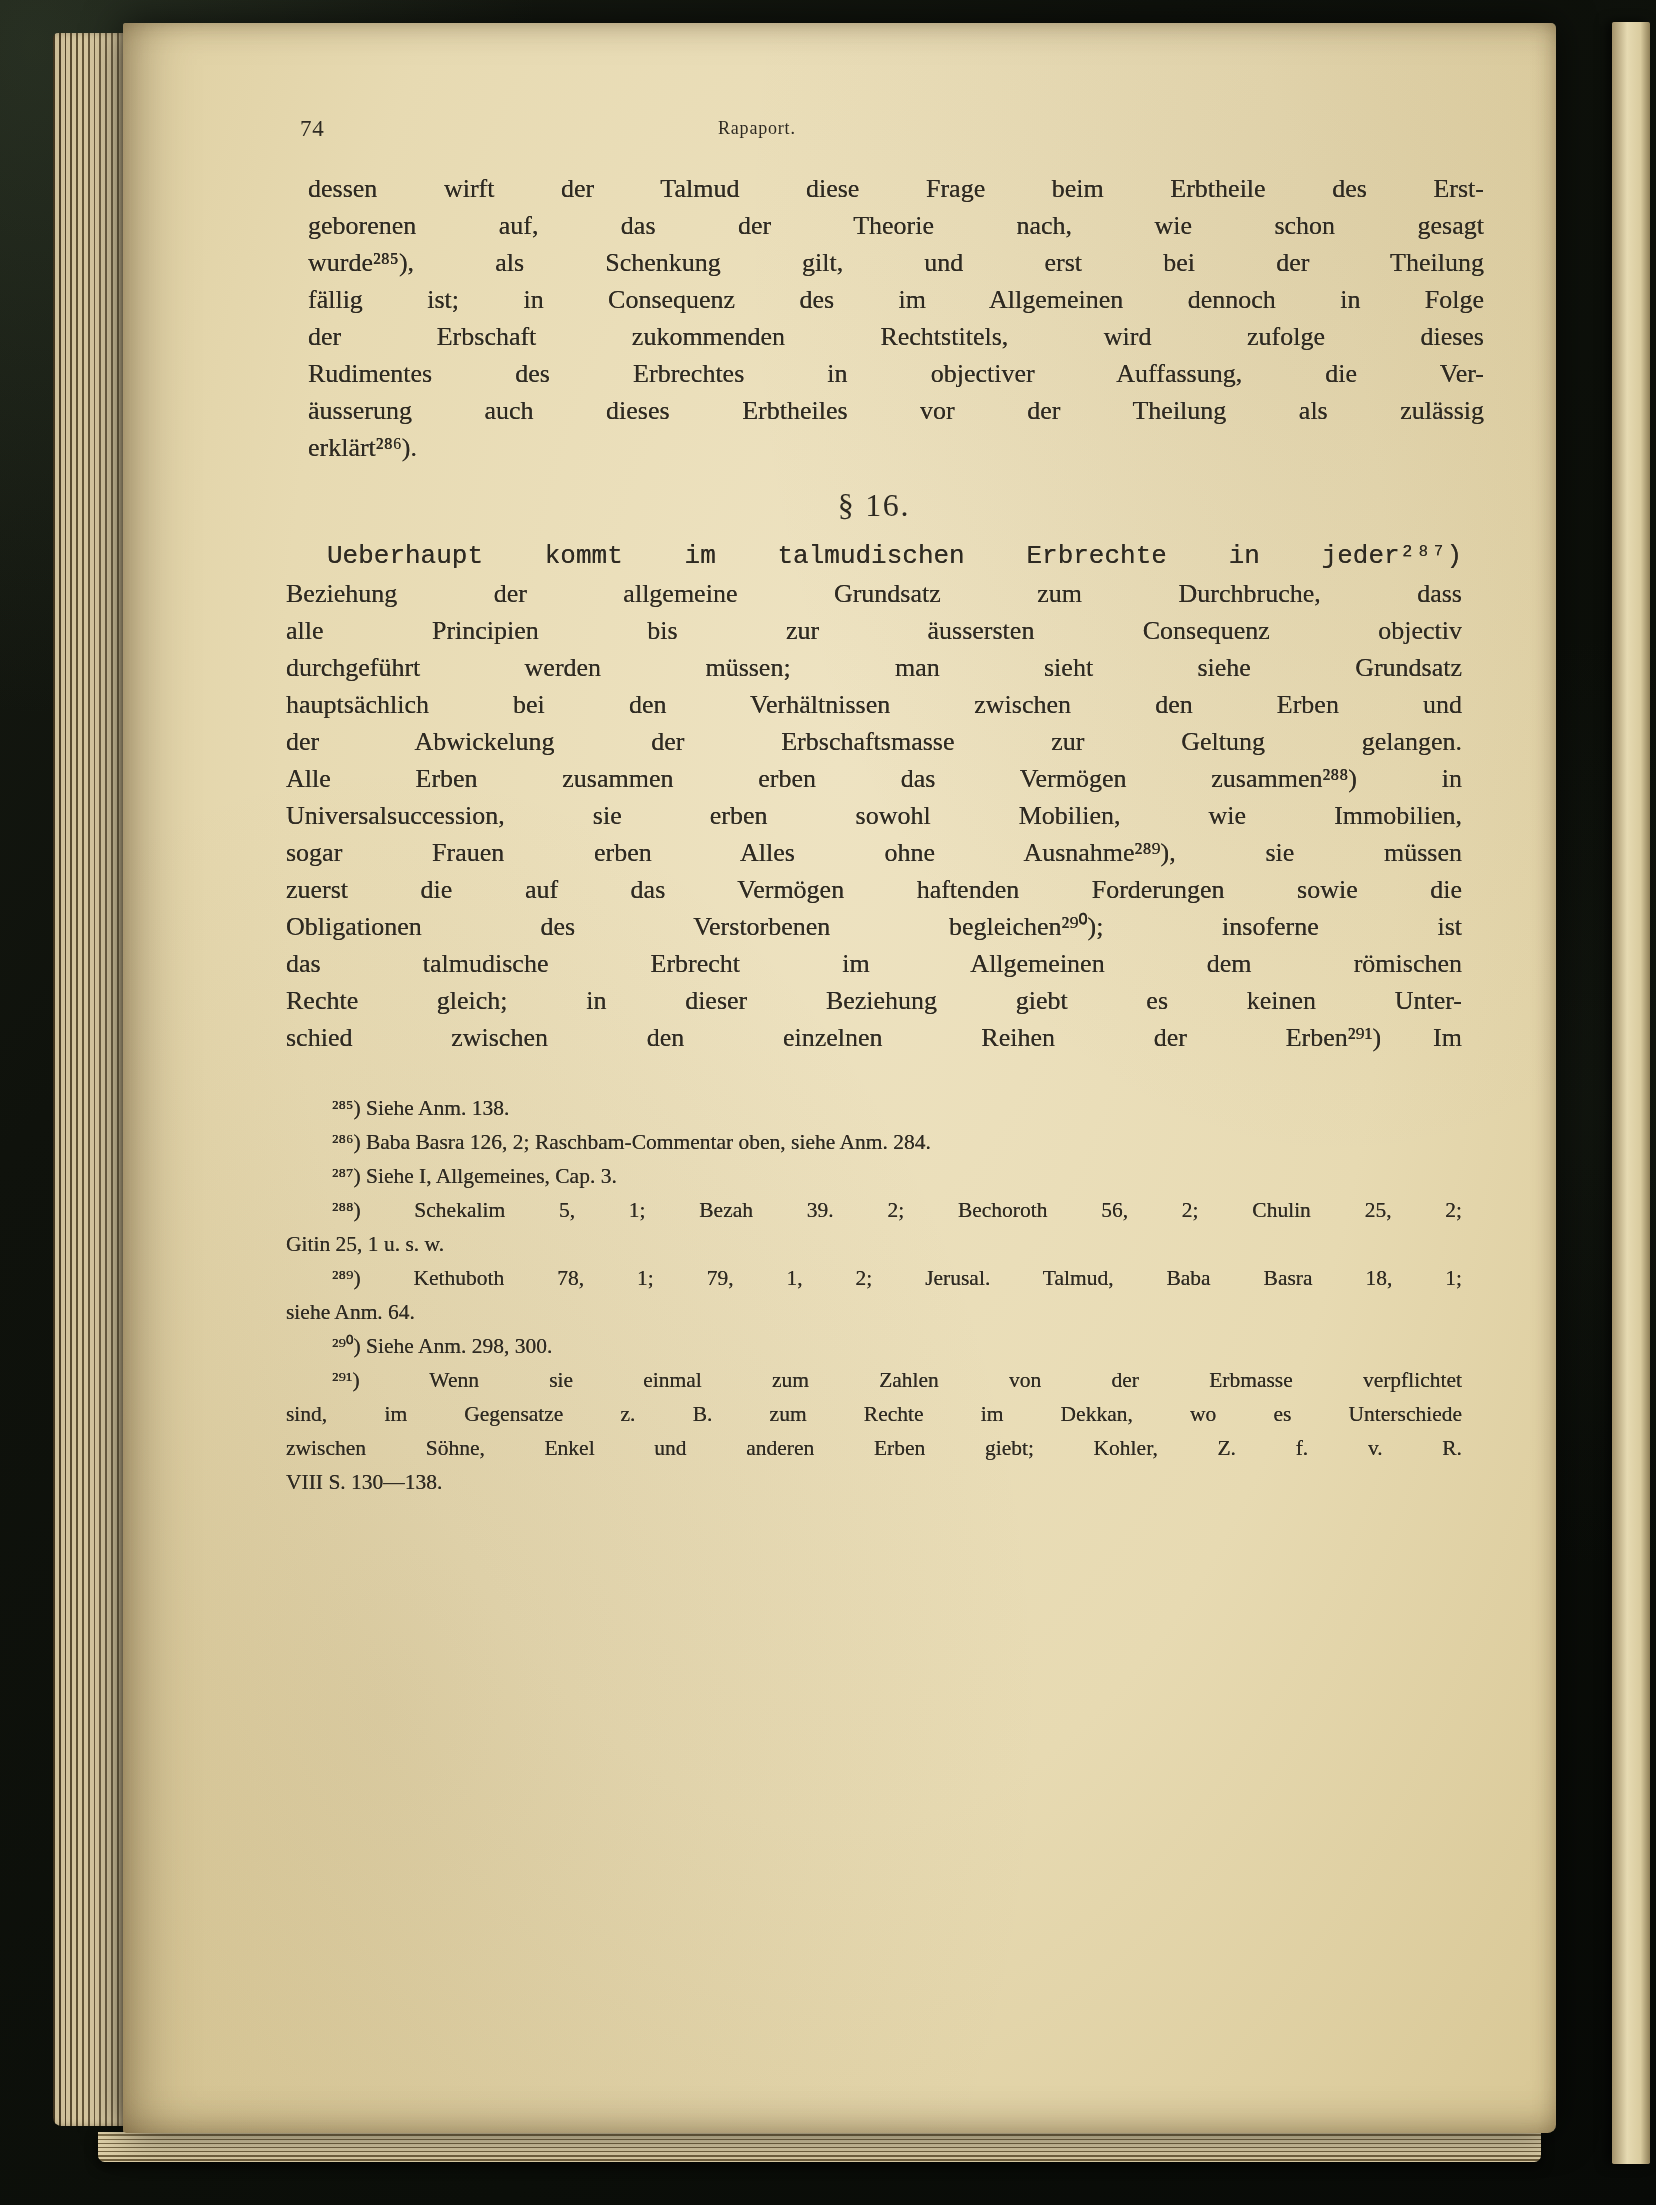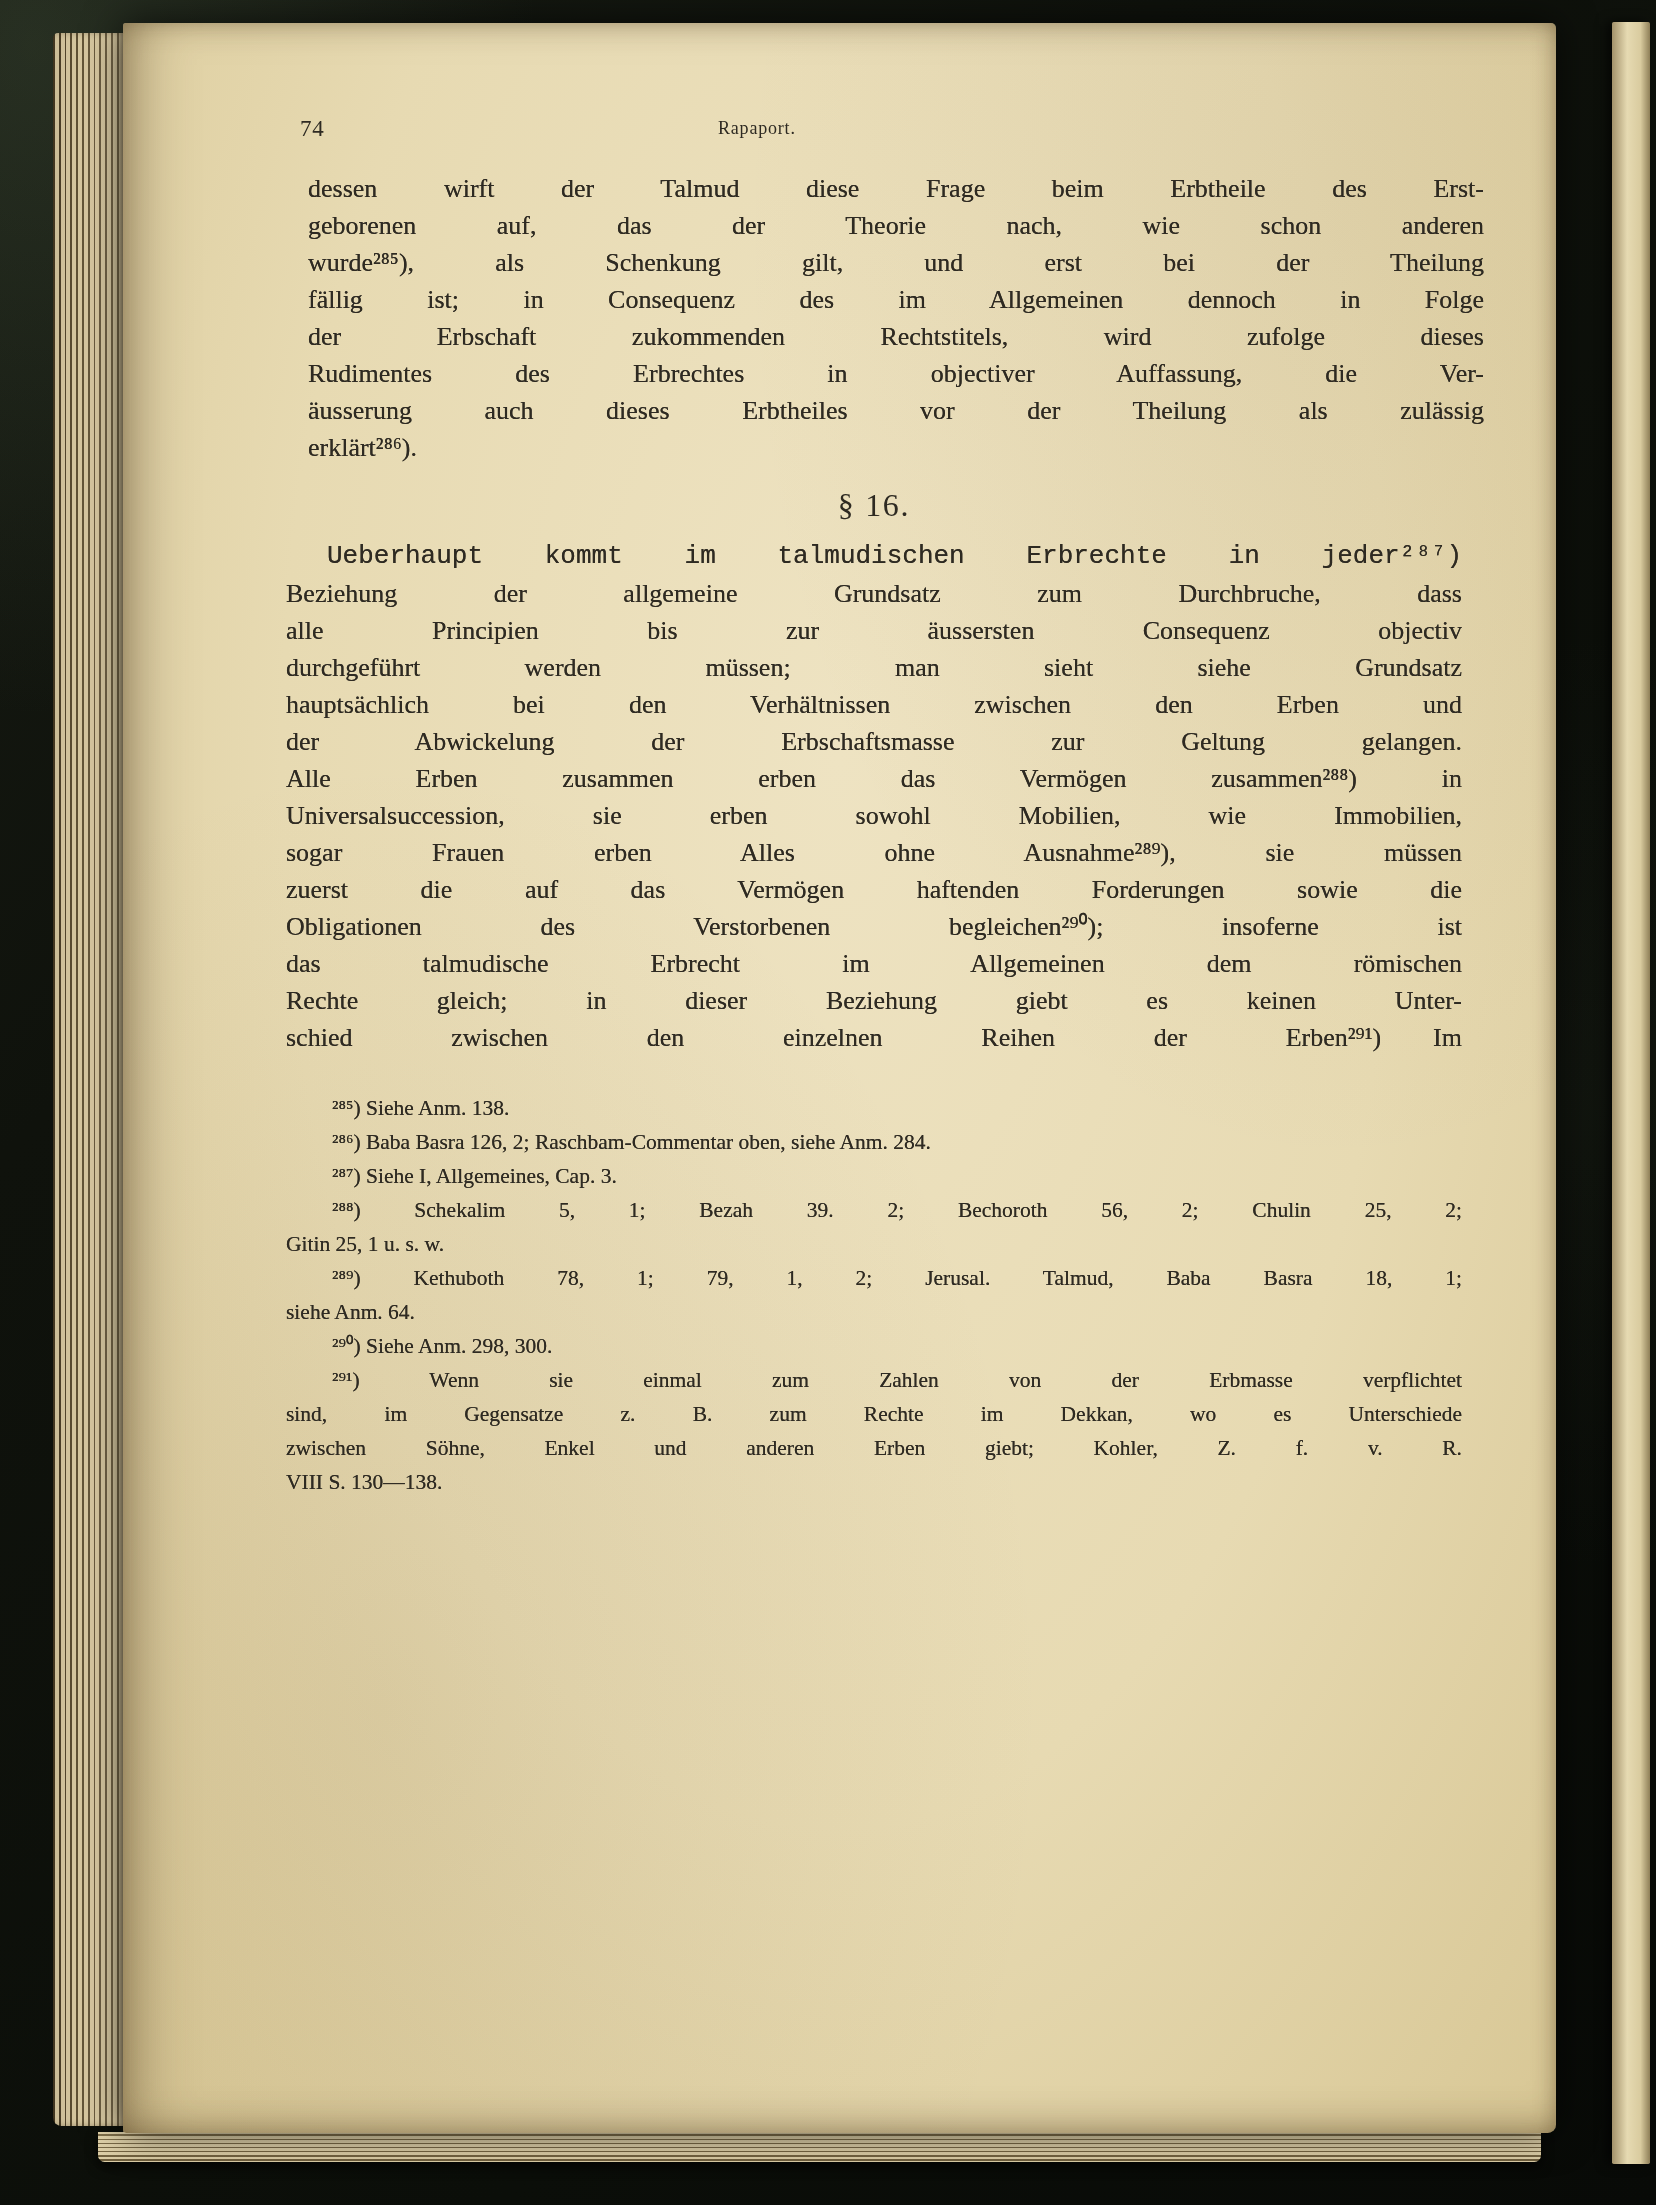--- a/index.html
+++ b/index.html
@@ -86,21 +86,21 @@
 
   <div class="page">
 
     <div class="running-header">
       <span class="pagenum">74</span>
       <span class="running">Rapaport.</span>
     </div>
 
     <div class="para para1">
         <div class="line">dessen wirft der Talmud diese Frage beim Erbtheile des Erst-</div>
-        <div class="line">geborenen auf, das der Theorie nach, wie schon anderen</div>
+        <div class="line">geborenen auf, das der Theorie nach, wie schon gesagt</div>
         <div class="line">wurde²⁸⁵), als Schenkung gilt, und erst bei der Theilung</div>
         <div class="line">fällig ist; in Consequenz des im Allgemeinen dennoch in Folge</div>
         <div class="line">der Erbschaft zukommenden Rechtstitels, wird zufolge dieses</div>
         <div class="line">Rudimentes des Erbrechtes in objectiver Auffassung, die Ver-</div>
         <div class="line">äusserung auch dieses Erbtheiles vor der Theilung als zulässig</div>
         <div class="line last">erklärt²⁸⁶).</div>
       </div>
 
     <div class="section-heading">§ 16.</div>
 

